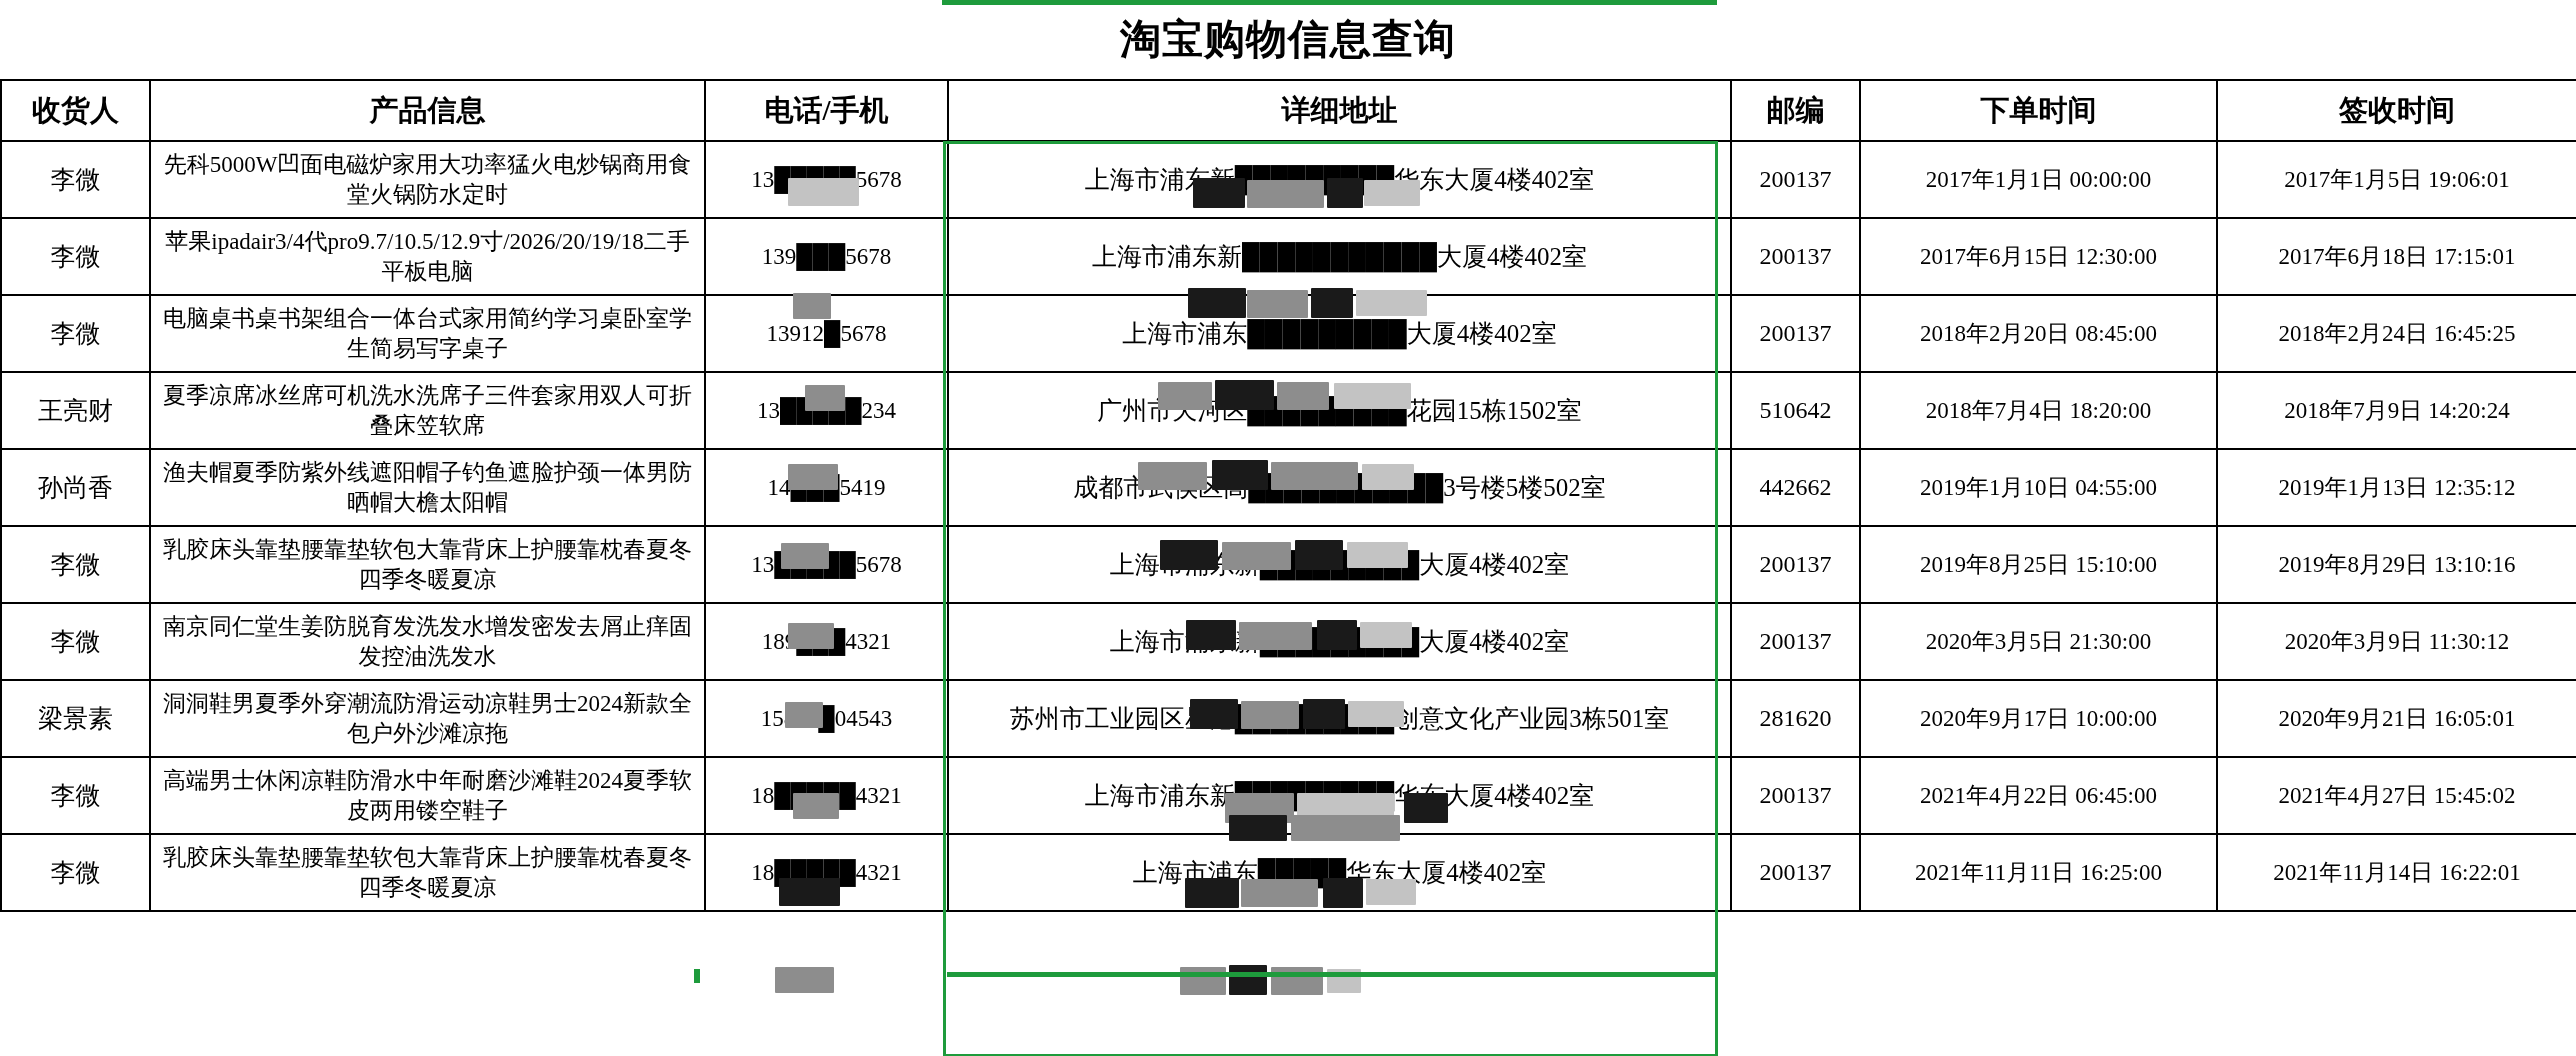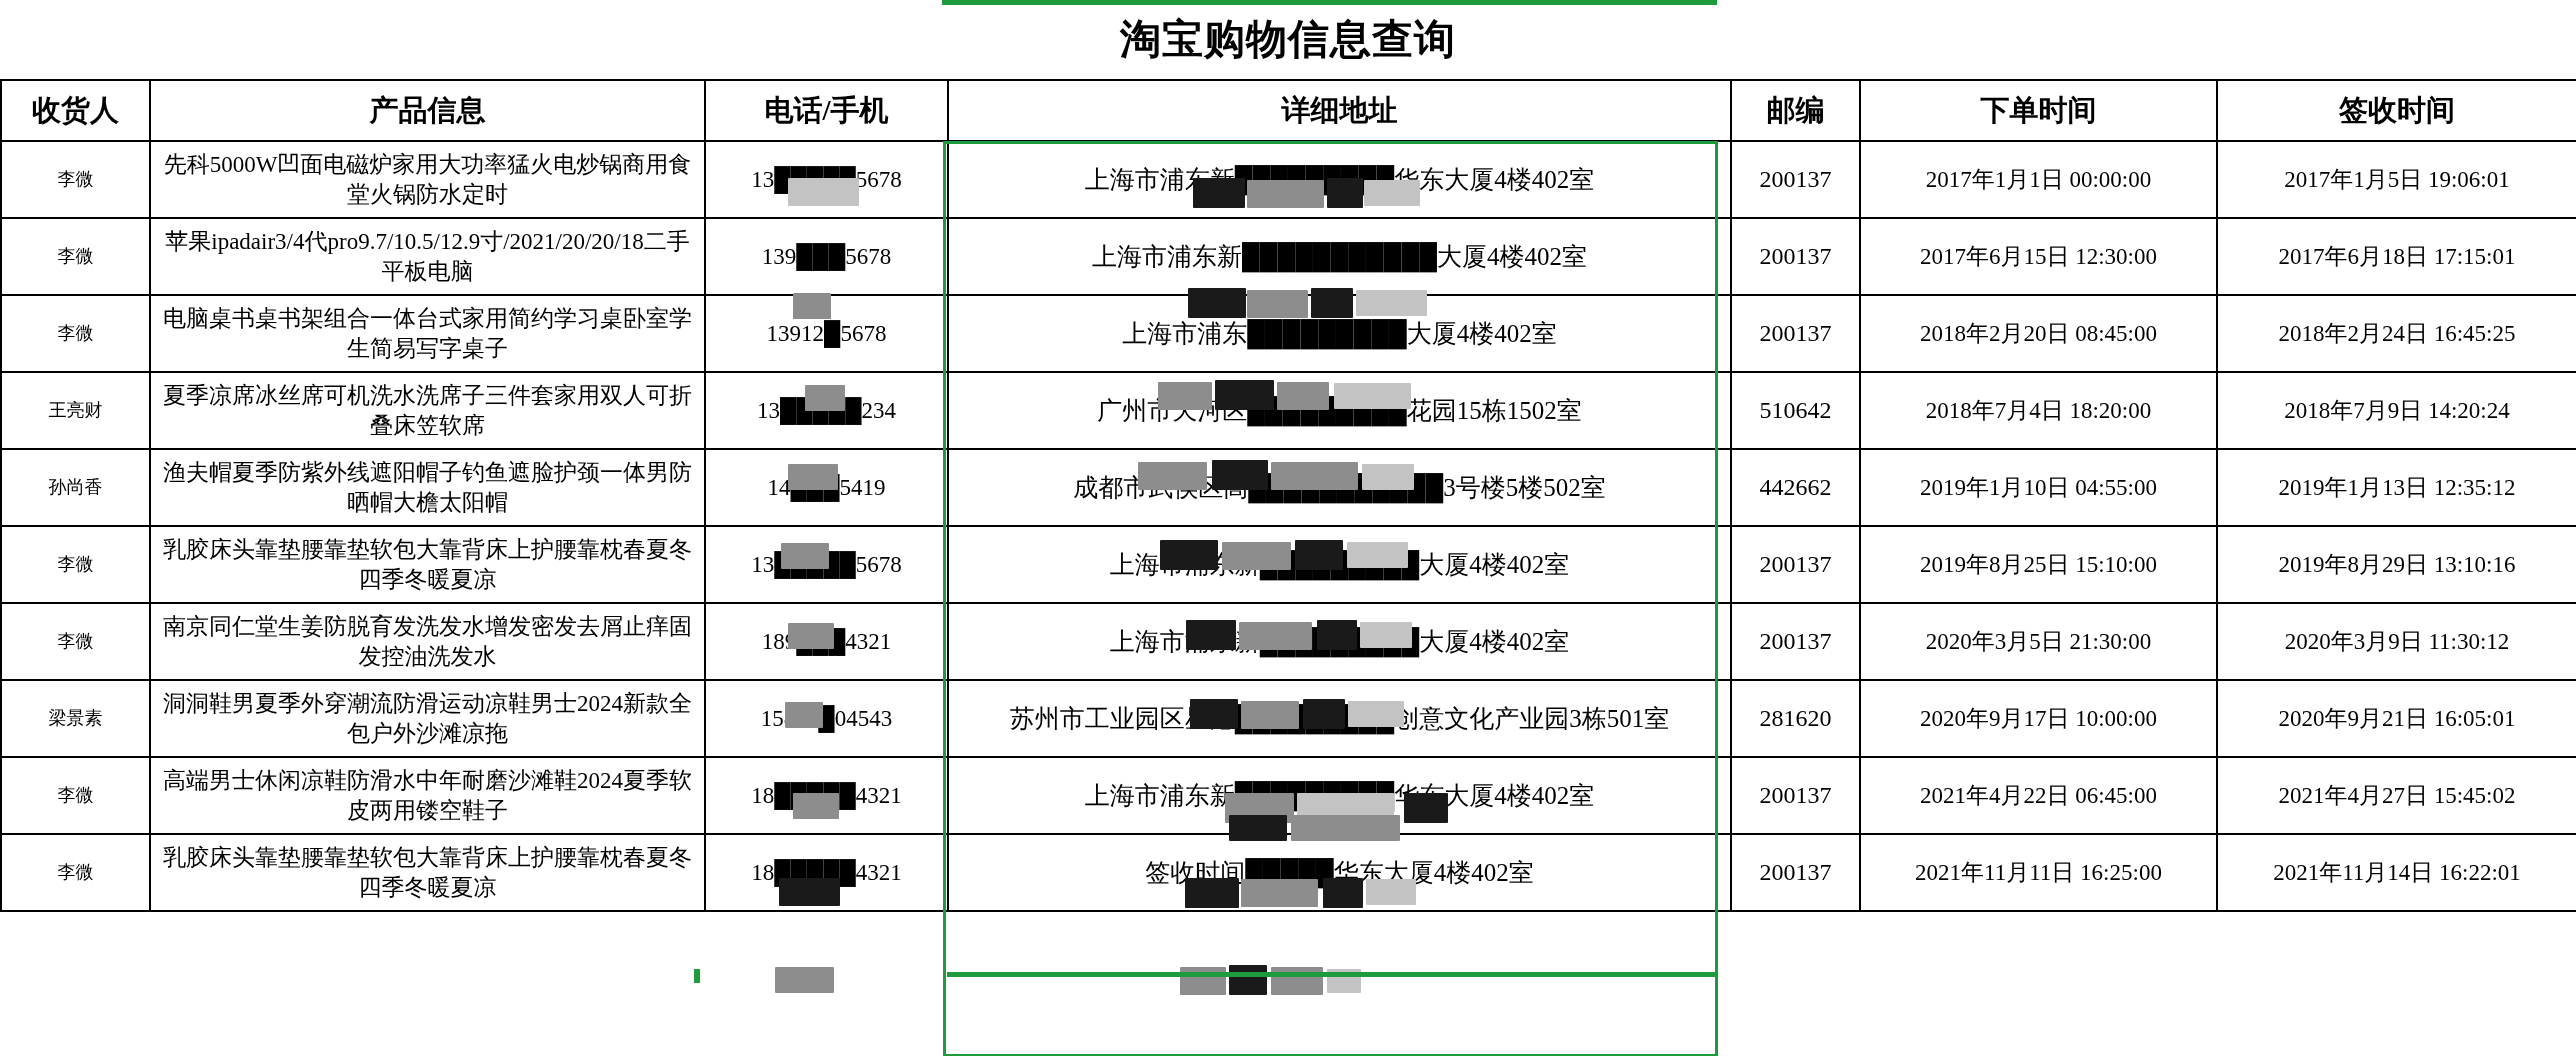--- a/index.html
+++ b/index.html
@@ -67,21 +67,21 @@
   }
   
   col.c-name   { width: 149px; }
   col.c-prod   { width: 555px; }
   col.c-phone  { width: 243px; }
   col.c-addr   { width: 783px; }
   col.c-zip    { width: 129px; }
   col.c-order  { width: 357px; }
   col.c-sign   { width: 360px; }
 
-  .cell-name { font-size: 18px; }
+  .cell-name { font-size: 25px; }
   .cell-prod { font-size: 23px; }
   .cell-phone { font-size: 23px; position: relative; }
   .cell-addr { font-size: 25px; position: relative; }
   .cell-zip { font-size: 24px; }
   .cell-date { font-size: 23px; }
 
   
   .redact {
     position: absolute;
     border-radius: 1px;
@@ -150,21 +150,21 @@
         <td class="cell-name">李微</td>
         <td class="cell-prod">先科5000W凹面电磁炉家用大功率猛火电炒锅商用食堂火锅防水定时</td>
         <td class="cell-phone">13█████5678</td>
         <td class="cell-addr">上海市浦东新█████████华东大厦4楼402室</td>
         <td class="cell-zip">200137</td>
         <td class="cell-date">2017年1月1日 00:00:00</td>
         <td class="cell-date">2017年1月5日 19:06:01</td>
       </tr>
       <tr>
         <td class="cell-name">李微</td>
-        <td class="cell-prod">苹果ipadair3/4代pro9.7/10.5/12.9寸/2021/20/20/18二手平板电脑</td>
+        <td class="cell-prod">苹果ipadair3/4代pro9.7/10.5/12.9寸/2026/20/19/18二手平板电脑</td>
         <td class="cell-phone">139███5678</td>
         <td class="cell-addr">上海市浦东新███████████大厦4楼402室</td>
         <td class="cell-zip">200137</td>
         <td class="cell-date">2017年6月15日 12:30:00</td>
         <td class="cell-date">2017年6月18日 17:15:01</td>
       </tr>
       <tr>
         <td class="cell-name">李微</td>
         <td class="cell-prod">电脑桌书桌书架组合一体台式家用简约学习桌卧室学生简易写字桌子</td>
         <td class="cell-phone">13912█5678</td>
@@ -224,21 +224,21 @@
         <td class="cell-phone">18█████4321</td>
         <td class="cell-addr">上海市浦东新█████████华东大厦4楼402室</td>
         <td class="cell-zip">200137</td>
         <td class="cell-date">2021年4月22日 06:45:00</td>
         <td class="cell-date">2021年4月27日 15:45:02</td>
       </tr>
       <tr>
         <td class="cell-name">李微</td>
         <td class="cell-prod">乳胶床头靠垫腰靠垫软包大靠背床上护腰靠枕春夏冬四季冬暖夏凉</td>
         <td class="cell-phone">18█████4321</td>
-        <td class="cell-addr">签收时间█████华东大厦4楼402室</td>
+        <td class="cell-addr">上海市浦东█████华东大厦4楼402室</td>
         <td class="cell-zip">200137</td>
         <td class="cell-date">2021年11月11日 16:25:00</td>
         <td class="cell-date">2021年11月14日 16:22:01</td>
       </tr>
     </tbody>
   </table>
 
   <div class="redact rl" style="left:788px; top:178px; width:71px; height:28px;"></div>
   <div class="redact rg" style="left:793px; top:293px; width:38px; height:26px;"></div>
   <div class="redact rg" style="left:805px; top:385px; width:40px; height:26px;"></div>

